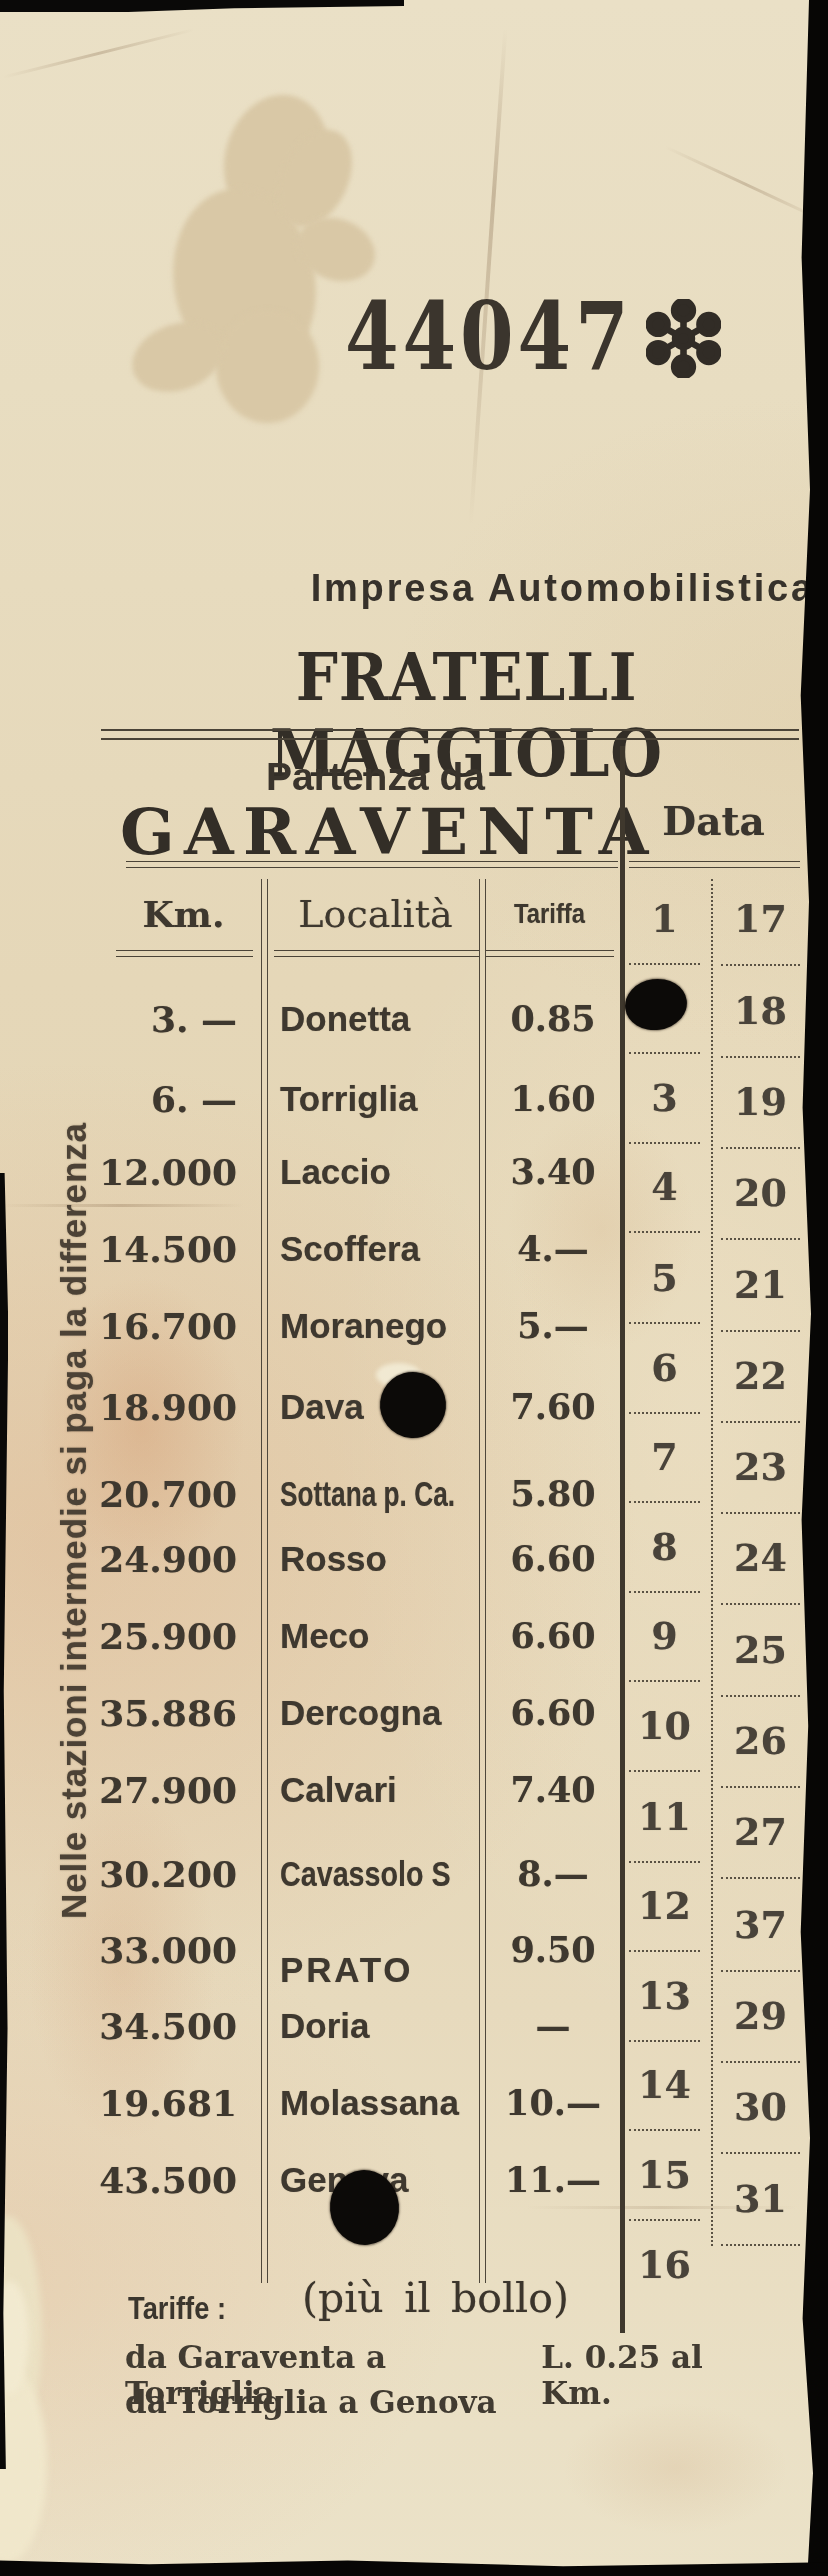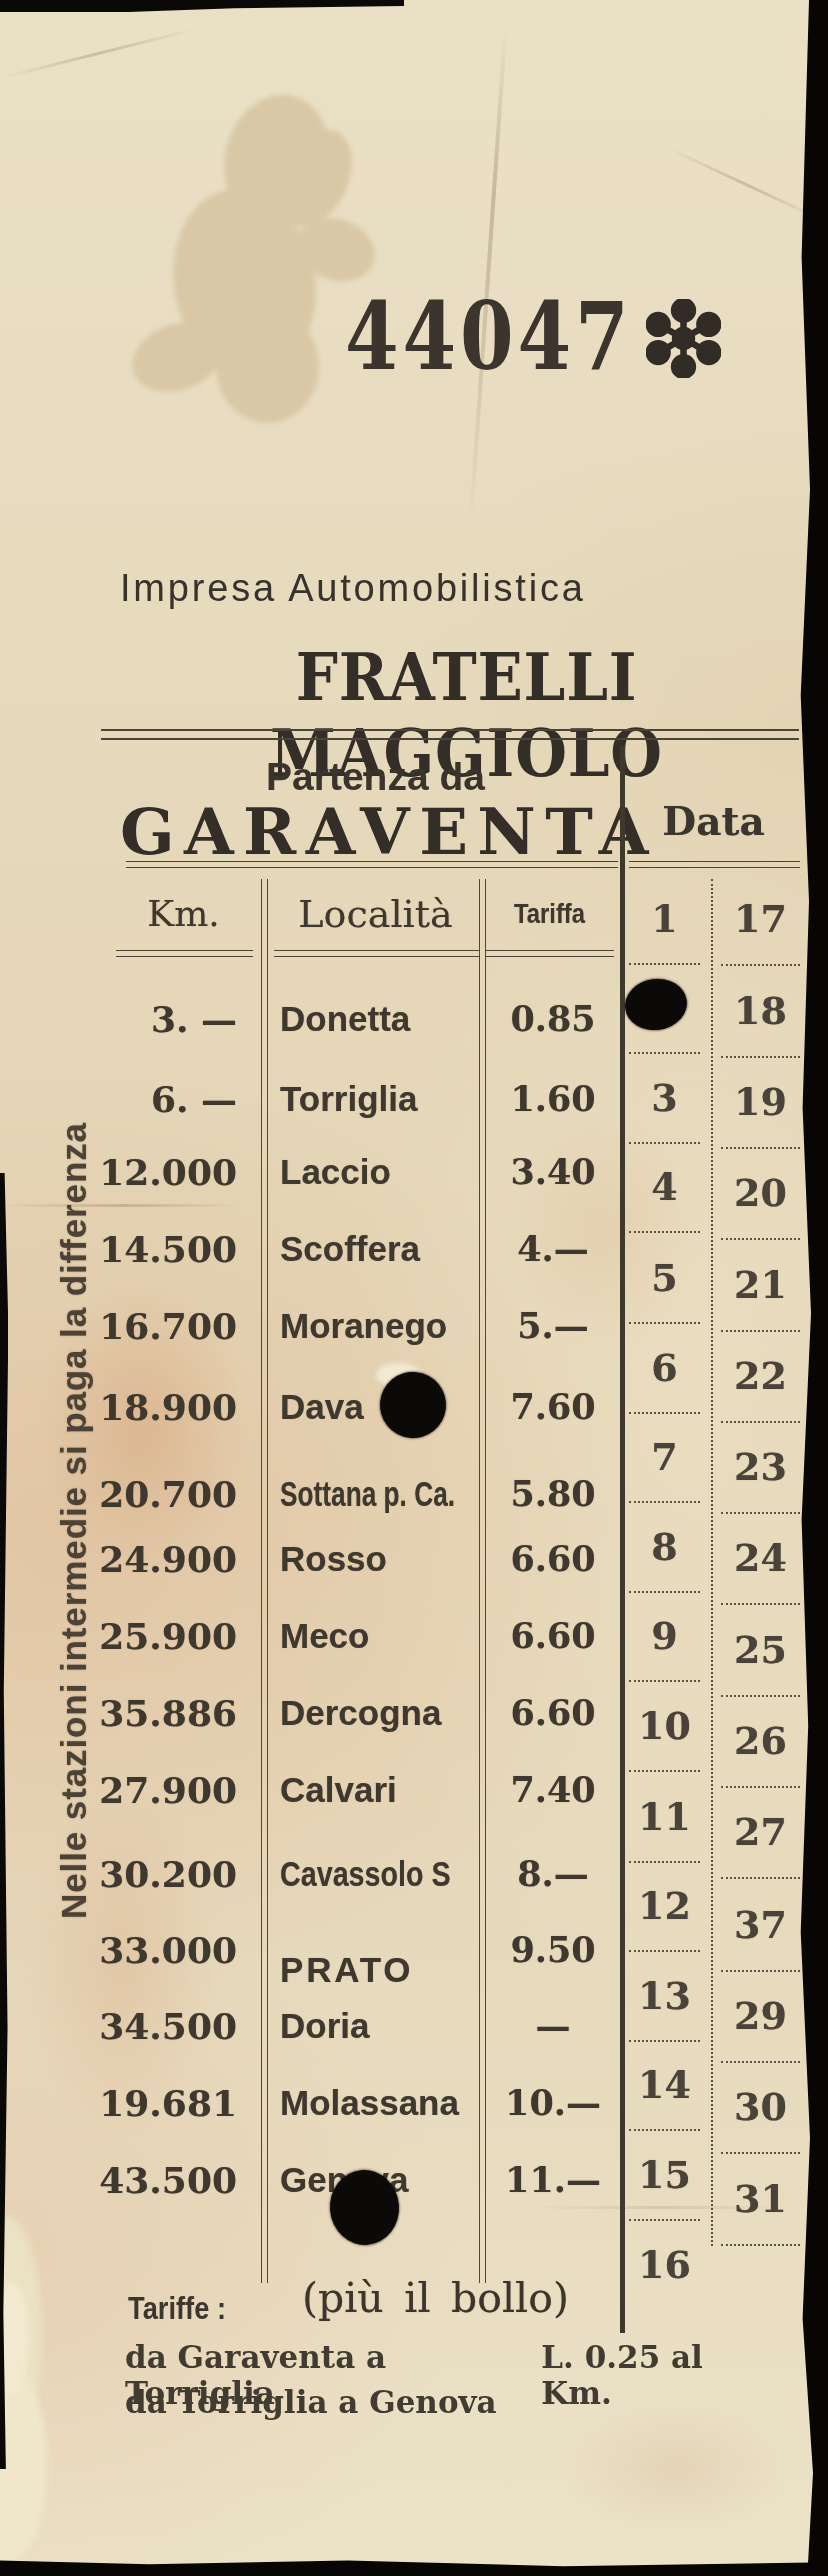--- a/index.html
+++ b/index.html
@@ -24,38 +24,38 @@
     clip-path:polygon(0 0,55% 0,100% 12%,45% 40%,90% 66%,40% 88%,70% 100%,0 100%);}
   
   .blob{position:absolute;background:#d9c8a6;border-radius:50%;filter:blur(2.8px);}
   .creamblob{position:absolute;border-radius:50%;filter:blur(3.8px);}
   .stain{position:absolute;border-radius:50%;}
   .crease{position:absolute;background:linear-gradient(90deg,transparent,rgba(125,95,65,.28),transparent);}
   
   .serial{left:345px;top:289px;font-weight:bold;font-size:94px;line-height:1;
     letter-spacing:4.7px;transform:scaleX(0.82);transform-origin:left top;color:#3b352d;}
   
-  .co1{left:120px;top:567px;width:695px;text-align:left;font-family:"Liberation Sans",sans-serif;
-    font-weight:normal;font-size:38px;letter-spacing:2.8px;color:#37322b;}
+  .co1{left:120px;top:567px;width:695px;text-align:right;font-family:"Liberation Sans",sans-serif;
+    font-weight:bold;font-size:38px;letter-spacing:2.8px;color:#37322b;}
   .co2{left:105px;top:640px;width:723px;text-align:center;font-weight:bold;font-size:66px;
     letter-spacing:0.9px;transform:scaleX(0.9);transform-origin:center top;color:#332e27;line-height:1.15;}
   .rule2{border-top:2.8px solid #4a4337;border-bottom:2.8px solid #4a4337;height:6.6px;}
   .rule2s{border-top:1.9px solid #4a4337;border-bottom:1.9px solid #4a4337;height:4.7px;}
   .partenza{left:122px;top:755px;width:507px;text-align:center;font-family:"Liberation Sans",sans-serif;
     font-weight:bold;font-size:39px;color:#3a342c;}
   .station{left:120px;top:800px;width:507px;text-align:center;font-weight:bold;font-size:64px;
     letter-spacing:9.4px;color:#332e27;line-height:1;}
   .datalbl{left:657px;top:802px;width:113px;text-align:center;font-weight:bold;font-size:39px;color:#3a352e;line-height:1;}
   
   .vthick{left:620px;top:746px;width:4.7px;height:1587px;background:#3f382d;}
   .vline2{width:4.7px;border-left:1.9px solid #4e473b;border-right:1.9px solid #4e473b;top:879px;height:1404px;}
   .vdot{left:711px;top:879px;width:0;height:1367px;border-left:2.8px dotted #5a5244;}
   
   .th{top:888px;height:51px;display:flex;align-items:center;justify-content:center;}
-  .th-km{left:113px;width:141px;font-weight:normal;font-size:36px;}
+  .th-km{left:113px;width:141px;font-weight:bold;font-size:36px;}
   .th-loc{left:274px;width:203px;font-size:38px;}
   .th-far{left:484px;width:131px;font-family:"Liberation Sans",sans-serif;font-weight:bold;
     font-size:28px;transform:scaleX(.85);}
   
   .row{left:0;width:828px;height:51px;}
   .row span{position:absolute;top:0;height:51px;display:flex;align-items:center;}
   .km{left:113px;width:124px;justify-content:flex-end;font-weight:bold;font-size:36px;}
   .loc{left:280px;width:199px;font-family:"Liberation Sans",sans-serif;font-weight:bold;font-size:35px;white-space:nowrap;}
   .fare{left:488px;width:130px;justify-content:center;font-weight:bold;font-size:35px;}
   .cond75{transform:scaleX(.75);transform-origin:left center;}

